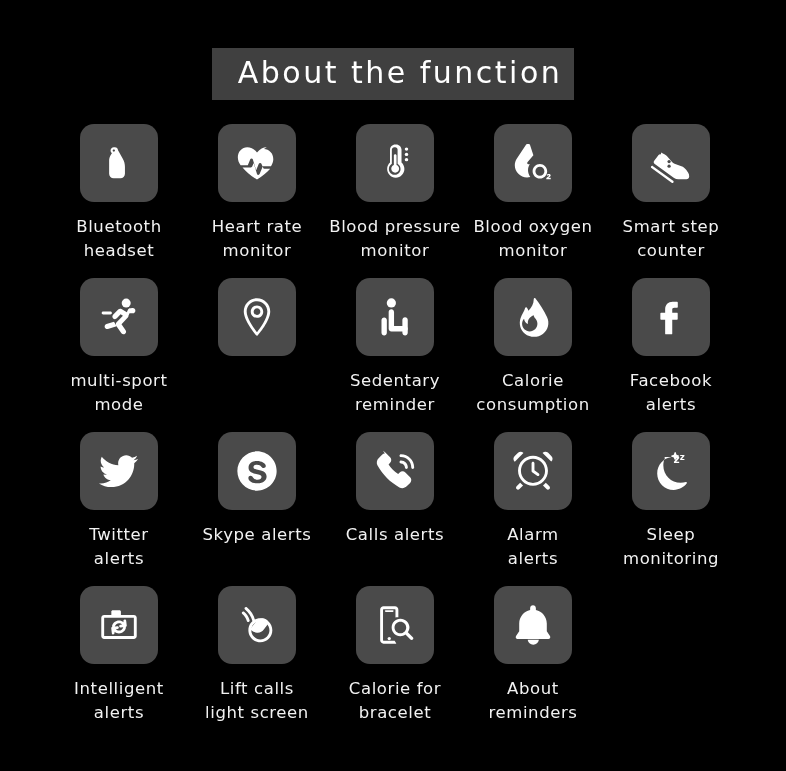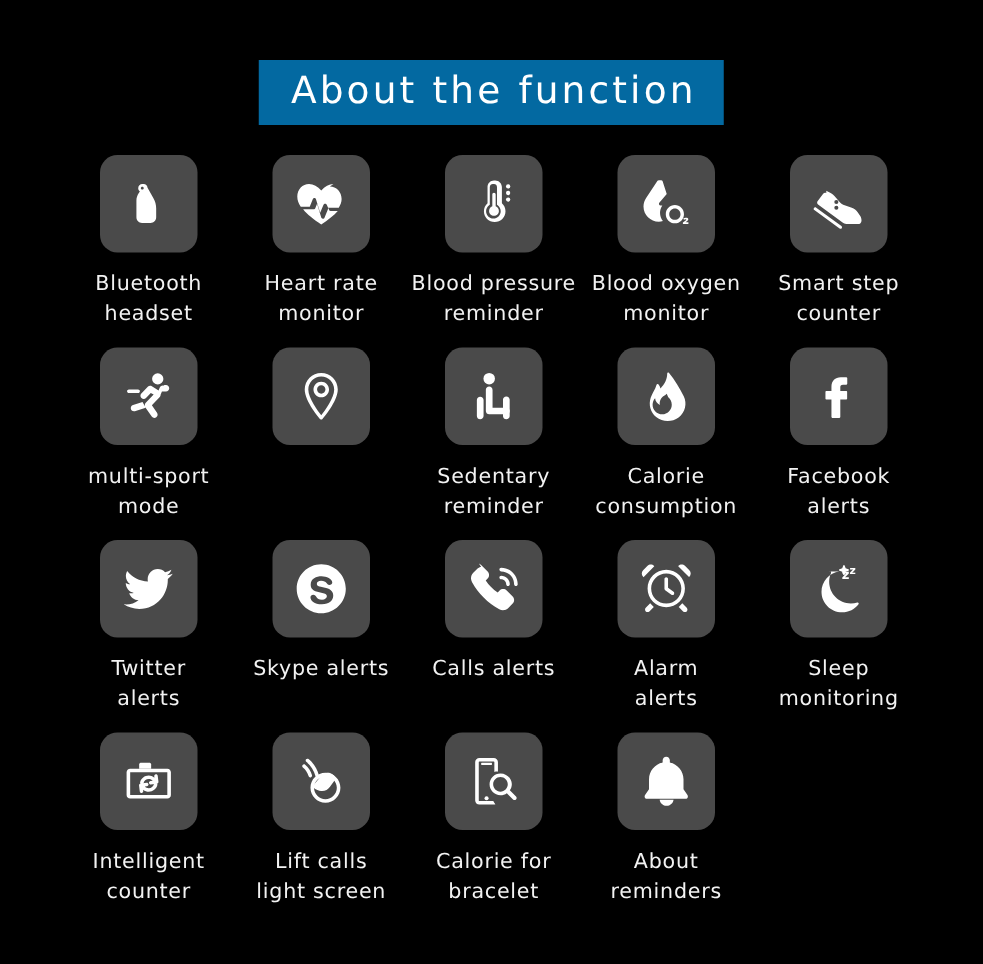--- a/index.html
+++ b/index.html
@@ -26,22 +26,22 @@
   
   .header-wrap {
     position: absolute;
     top: 48px;
     left: 0;
     width: 786px;
     text-align: center;
   }
   .header-banner {
     display: inline-block;
-    background: #0369a1;
-    padding: 10px 22px 12px 26px;
+    background: #404040;
+    padding: 10px 12px 12px 26px;
     min-width: 254px;
   }
   .header-title {
     font-size: 30px;
     line-height: 30px;
     letter-spacing: 2.5px;
     font-weight: 400;
     color: #ffffff;
     white-space: nowrap;
     font-family: "DejaVu Sans", sans-serif;
@@ -132,21 +132,21 @@
             <svg viewBox="0 0 48 48">
               <path d="M24.2 4.6c-3 0-5.4 2.4-5.4 5.4v13.6c-1.9 1.7-3 4.1-3 6.7 0 5 4 9 9 9s9-4 9-9c0-2.6-1.1-5-3-6.7V10c-.1-3-2.5-5.4-5.6-5.4zm0 2.9c1.4 0 2.5 1.1 2.5 2.5v14.8l.6.4c1.6 1.2 2.5 3 2.5 5 0 3.4-2.7 6.1-6.1 6.1-3.4 0-6.1-2.7-6.1-6.1 0-2 .9-3.8 2.5-5l.6-.4V10c.1-1.4 1.2-2.5 2.5-2.5z"></path>
               <path d="M25.6 26.1v-9.8c0-.8-.6-1.4-1.4-1.4s-1.4.6-1.4 1.4v9.8c-1.6.6-2.7 2.1-2.7 3.9 0 2.3 1.9 4.1 4.1 4.1 2.3 0 4.1-1.9 4.1-4.1 0-1.8-1.1-3.3-2.7-3.9z"></path>
               <circle cx="36" cy="9.5" r="1.8"></circle>
               <circle cx="36" cy="15" r="1.8"></circle>
               <circle cx="36" cy="20.5" r="1.8"></circle>
             </svg>
           </span>
         </div>
         <div class="label">Blood pressure
-reminder</div>
+monitor</div>
       </div>
       <div class="cell">
         <div class="tile">
           <span>
             <svg viewBox="0 0 48 48">
               <path d="M17.8 4.3c-.4 0-.8.2-1.1.6L7.2 19.2c-1.4 2.1-2.2 4.6-2.2 7.1 0 7 5.8 12.7 12.8 12.7 1.2 0 2.3-.2 3.4-.5-1.5-1.9-2.4-4.3-2.4-6.9 0-2.3.7-4.4 1.9-6.2h-1.5c-.5 0-1-.3-1.2-.8-.2-.5-.1-1 .2-1.4l6.2-7.3-3.5-10.8c-.2-.5-.6-.8-1.1-.8z"></path>
               <path d="M31.2 25.1c-4.2 0-7.6 3.4-7.6 7.6s3.4 7.6 7.6 7.6 7.6-3.4 7.6-7.6-3.4-7.6-7.6-7.6zm0 2.9c2.6 0 4.7 2.1 4.7 4.7s-2.1 4.7-4.7 4.7-4.7-2.1-4.7-4.7 2.1-4.7 4.7-4.7z"></path>
               <path d="M40.3 35.6c1.2 0 2.1.3 2.1 1.4 0 .7-.5 1.1-1.2 1.6l-1.1.8h2.4v1.5h-4.6v-1.2l2-1.5c.5-.4.8-.6.8-.9 0-.3-.2-.4-.6-.4-.5 0-.9.2-1.3.5l-.7-1.1c.6-.5 1.3-.7 2.2-.7z"></path>
             </svg>
           </span>
@@ -296,21 +296,21 @@
           <span>
             <svg viewBox="0 0 48 48">
               <path d="M8.5 13.5c-1.7 0-3 1.3-3 3v19c0 1.7 1.3 3 3 3h31c1.7 0 3-1.3 3-3v-19c0-1.7-1.3-3-3-3h-31zm0 3h31v19h-31v-19z"></path>
               <path d="M17.5 8.5c-.8 0-1.5.7-1.5 1.5v3.5h10V10c0-.8-.7-1.5-1.5-1.5h-7z"></path>
               <path d="M24 19.2c-3.5 0-6.4 2.4-7.2 5.6-.2.8.3 1.6 1.1 1.8.8.2 1.6-.3 1.8-1.1.5-1.9 2.2-3.3 4.3-3.3 1.3 0 2.5.5 3.3 1.4l-1.8.2c-.8.1-1.4.8-1.3 1.6.1.8.8 1.4 1.6 1.3l5-.6c.8-.1 1.4-.8 1.3-1.6l-.6-5c-.1-.8-.8-1.4-1.6-1.3-.8.1-1.4.8-1.3 1.6l.1 1.2c-1.4-1.2-3.1-1.8-4.7-1.8z"></path>
               <path d="M24 32.8c3.5 0 6.4-2.4 7.2-5.6.2-.8-.3-1.6-1.1-1.8-.8-.2-1.6.3-1.8 1.1-.5 1.9-2.2 3.3-4.3 3.3-1.3 0-2.5-.5-3.3-1.4l1.8-.2c.8-.1 1.4-.8 1.3-1.6-.1-.8-.8-1.4-1.6-1.3l-5 .6c-.8.1-1.4.8-1.3 1.6l.6 5c.1.8.8 1.4 1.6 1.3.8-.1 1.4-.8 1.3-1.6l-.1-1.2c1.4 1.2 3.1 1.8 4.7 1.8z"></path>
             </svg>
           </span>
         </div>
         <div class="label">Intelligent
-counter</div>
+alerts</div>
       </div>
       <div class="cell">
         <div class="tile">
           <span>
             <svg viewBox="0 0 48 48">
               <path d="M27.5 17c-6.9 0-12.5 5.6-12.5 12.5S20.6 42 27.5 42 40 36.4 40 29.5 34.4 17 27.5 17zm0 3c5.2 0 9.5 4.3 9.5 9.5S32.7 39 27.5 39 18 34.7 18 29.5 22.3 20 27.5 20z"></path>
               <path d="M33.6 18.3c-3.1-2.2-7.3-1.6-9.7 1.3l-6.3 7.6c-.6.7-.5 1.8.3 2.4 1.8 1.4 3.9 2.3 6.1 2.5 3 .3 5.6-1.3 7.3-3.6l3.2-4.3c1.5-2 1.3-4.6-.9-5.9z"></path>
               <path d="M10.6 10.2c-.6-.5-1.6-.5-2.1.2-.5.6-.5 1.6.2 2.1 2.3 1.9 3.9 4.4 4.7 7.2.2.8 1 1.3 1.8 1.1.8-.2 1.3-1 1.1-1.8-1-3.4-2.9-6.4-5.7-8.8z"></path>
               <path d="M13.4 5.5c-.6-.5-1.6-.4-2.1.2-.5.6-.4 1.6.2 2.1 3.8 3.1 6.5 7.3 7.7 12.1.2.8 1 1.3 1.8 1.1.8-.2 1.3-1 1.1-1.8-1.4-5.5-4.4-10.3-8.7-13.7z"></path>
             </svg>

